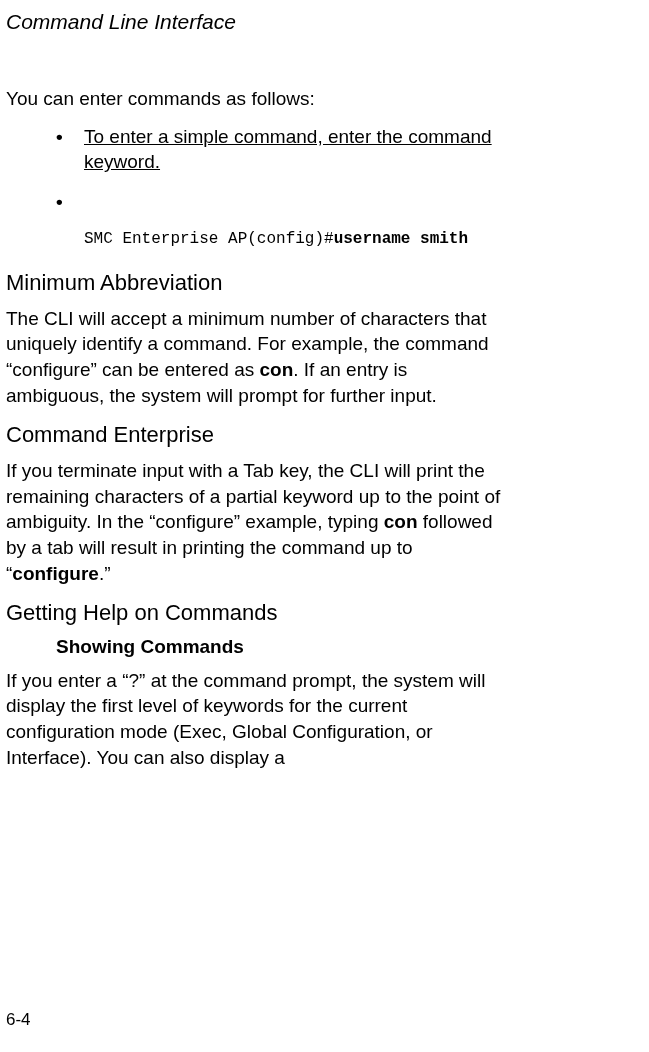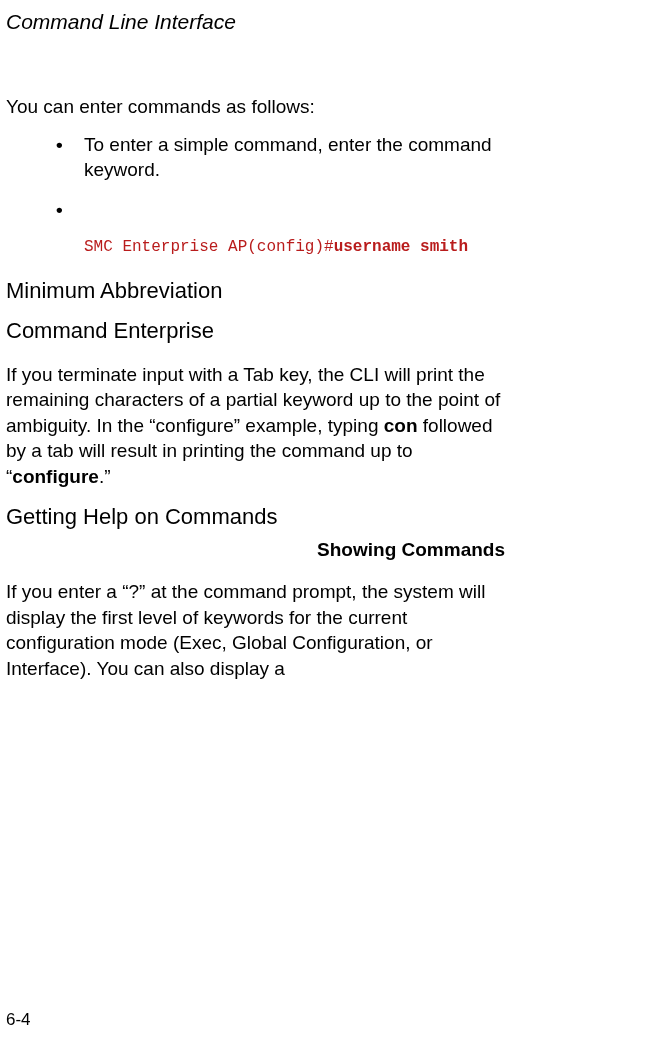--- a/index.html
+++ b/index.html
@@ -32,56 +32,56 @@
     position: absolute;
     top: 78px;
     left: 6px;
     right: 10px;
   }
   .indent1 {
     margin-left: 50px;
     margin-right: 0;
   }
   .para {
-    margin: 16px 0 12px 0;
+    margin: 8px 0 12px 0;
   }
   .bullet {
     display: flex;
     margin: 0 0 14px 0;
     padding-left: 50px;
   }
   .bullet .dot {
     width: 28px;
     flex: 0 0 28px;
     text-align: left;
     font-weight: bold;
   }
   .bullet .text {
     flex: 1;
+    text-decoration: underline;
   }
   .code-line {
     font-family: "Courier New", Courier, monospace;
     font-size: 16px;
     margin: 4px 0 18px 78px;
-    color: #b91c1c;
+    color: #000000;
     white-space: nowrap;
   }
   .code-line .bold {
     font-weight: bold;
   }
   .h2 {
     font-weight: normal;
     font-size: 22px;
     margin: 10px 0 6px 0;
   }
   .h3 {
     font-weight: bold;
     font-size: 19px;
     margin: 2px 0 4px 50px;
-    text-align: right;
   }
   .bold { font-weight: bold; }
   .footer {
     position: absolute;
     left: 6px;
     bottom: 20px;
     font-size: 17px;
   }
 </style>
 </head>
@@ -100,20 +100,23 @@
       <div class="text">To enter a simple command, enter the command keyword.</div>
     </div>
 
     <div class="bullet">
       <div class="dot">•</div>
     </div>
 
     <div class="code-line"><span>SMC Enterprise AP(config)#</span><span class="bold">username smith</span></div>
 
     <div class="h2">Minimum Abbreviation</div>
+    <p class="para indent1">
+      <span>The CLI will accept a minimum number of characters that uniquely identify a command. For example, the command “configure” can be entered as </span><span class="bold">con</span><span>. If an entry is ambiguous, the system will prompt for further input.</span>
+    </p>
 
     <div class="h2">Command Enterprise</div>
     <p class="para indent1">
       <span>If you terminate input with a Tab key, the CLI will print the remaining characters of a partial keyword up to the point of ambiguity. In the “configure” example, typing </span><span class="bold">con</span><span> followed by a tab will result in printing the command up to “</span><span class="bold">configure</span><span>.”</span>
     </p>
 
     <div class="h2">Getting Help on Commands</div>
 
     <div class="h3">Showing Commands</div>
     <p class="para indent1">If you enter a “?” at the command prompt, the system will display the first level of keywords for the current configuration mode (Exec, Global Configuration, or Interface). You can also display a</p>

